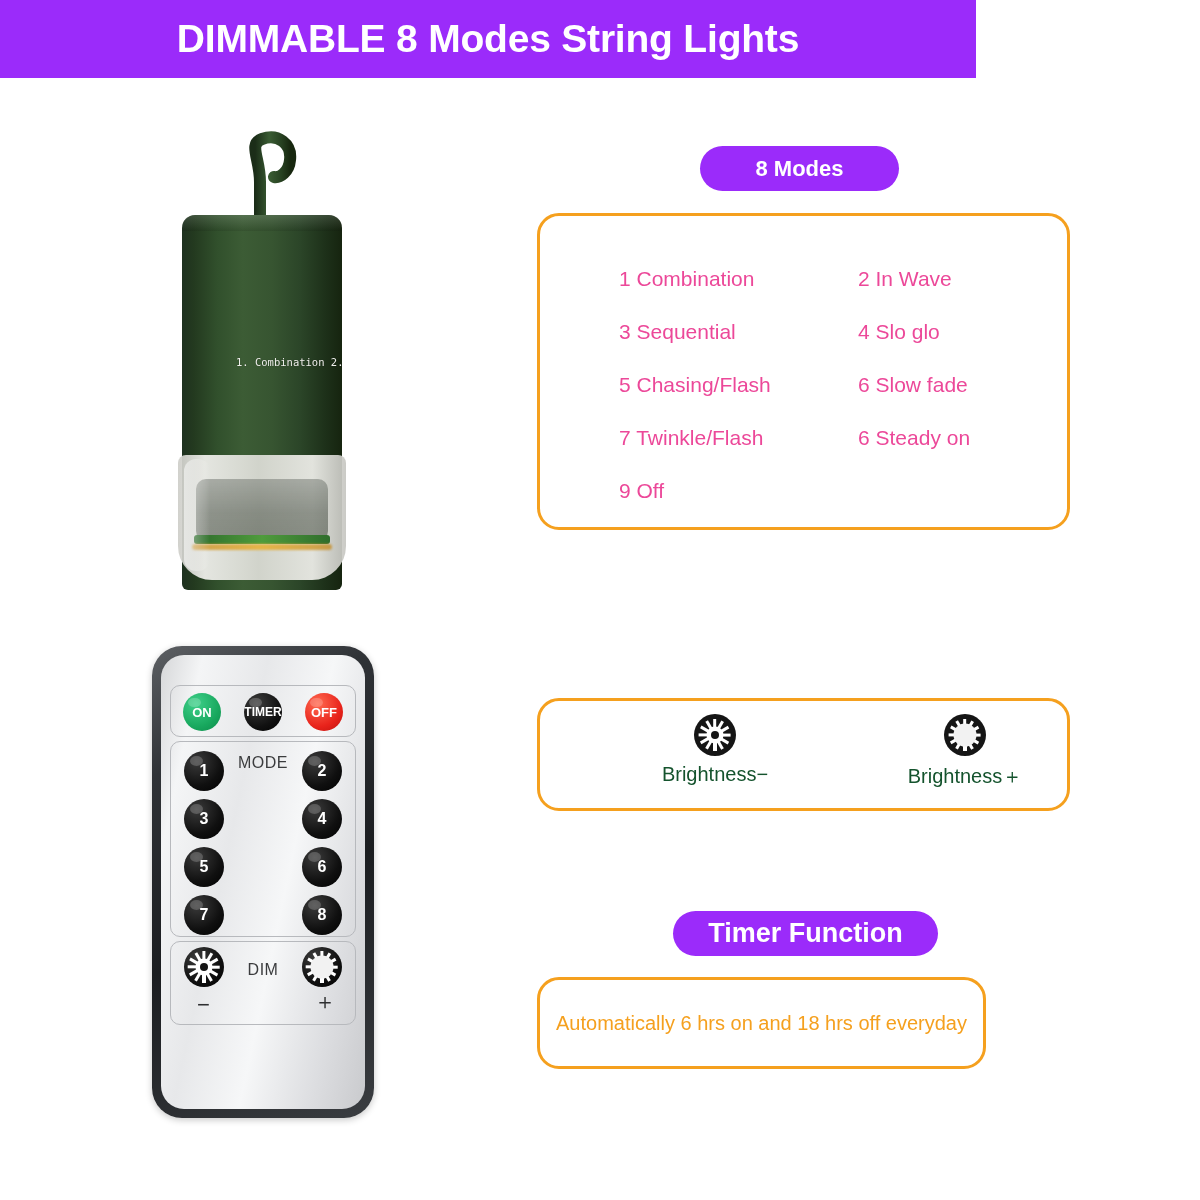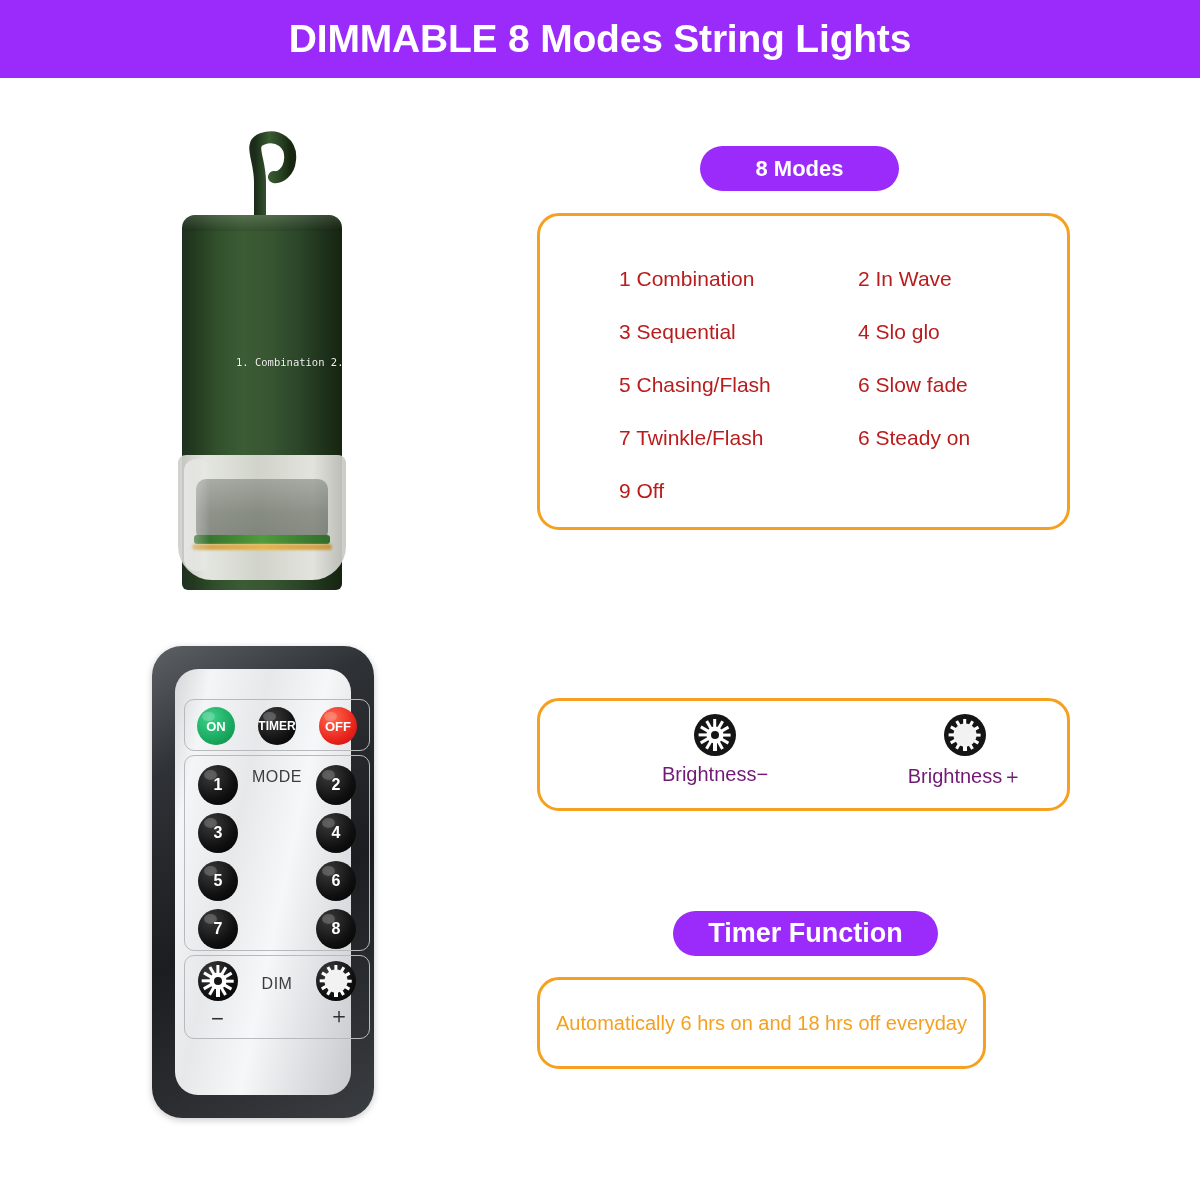--- a/index.html
+++ b/index.html
@@ -17,21 +17,21 @@
     position: relative;
     width: 1200px;
     height: 1200px;
     background: #ffffff;
   }
 
   
   #header-banner {
     position: absolute;
     left: 0; top: 0;
-    width: 1200px;
+    width: 976px;
     height: 78px;
     background: #9B2BFA;
     display: flex;
     align-items: center;
     justify-content: center;
   }
   #header-title {
     color: #ffffff;
     font-size: 39px;
     font-weight: bold;
@@ -69,39 +69,39 @@
   
   #modes-grid {
     position: absolute;
     left: 79px;  top: 36px;
     width: 420px;
     display: grid;
     grid-template-columns: 239px 1fr;
     row-gap: 0px;
   }
   .mode-item {
-    color: #b91c1c;
+    color: #ec4899;
     font-size: 21px;
     line-height: 53px;
     white-space: nowrap;
   }
 
   
   .bright-item {
     position: absolute;
     top: 13px;
     width: 190px;
     display: flex;
     flex-direction: column;
     align-items: center;
   }
   #bright-minus { left: 80px; }
   #bright-plus  { left: 330px; }
   .bright-label {
-    color: #701a75;
+    color: #14532d;
     font-size: 20px;
     margin-top: 7px;
     white-space: nowrap;
   }
 
   
   .sun-icon {
     position: relative;
     width: 42px; height: 42px;
     border-radius: 50%;
@@ -238,21 +238,21 @@
     background: linear-gradient(90deg, rgba(255,255,255,0.55), rgba(255,255,255,0));
   }
 
   
   #remote {
     position: absolute;
     left: 152px; top: 646px;
     width: 222px; height: 472px;
     border-radius: 30px;
     background: linear-gradient(150deg, #5d6064 0%, #2f3236 22%, #1b1d20 55%, #3a3d41 100%);
-    padding: 23px;
+    padding: 9px;
     box-shadow: 0 2px 7px rgba(0,0,0,0.22);
   }
   #remote-face {
     position: relative;
     width: 100%; height: 100%;
     border-radius: 23px;
     background: linear-gradient(102deg,
         #d6d7d9 0%, #f4f5f6 14%, #e7e8ea 36%,
         #f6f7f8 58%, #dcdde0 82%, #c9cacd 100%);
   }

